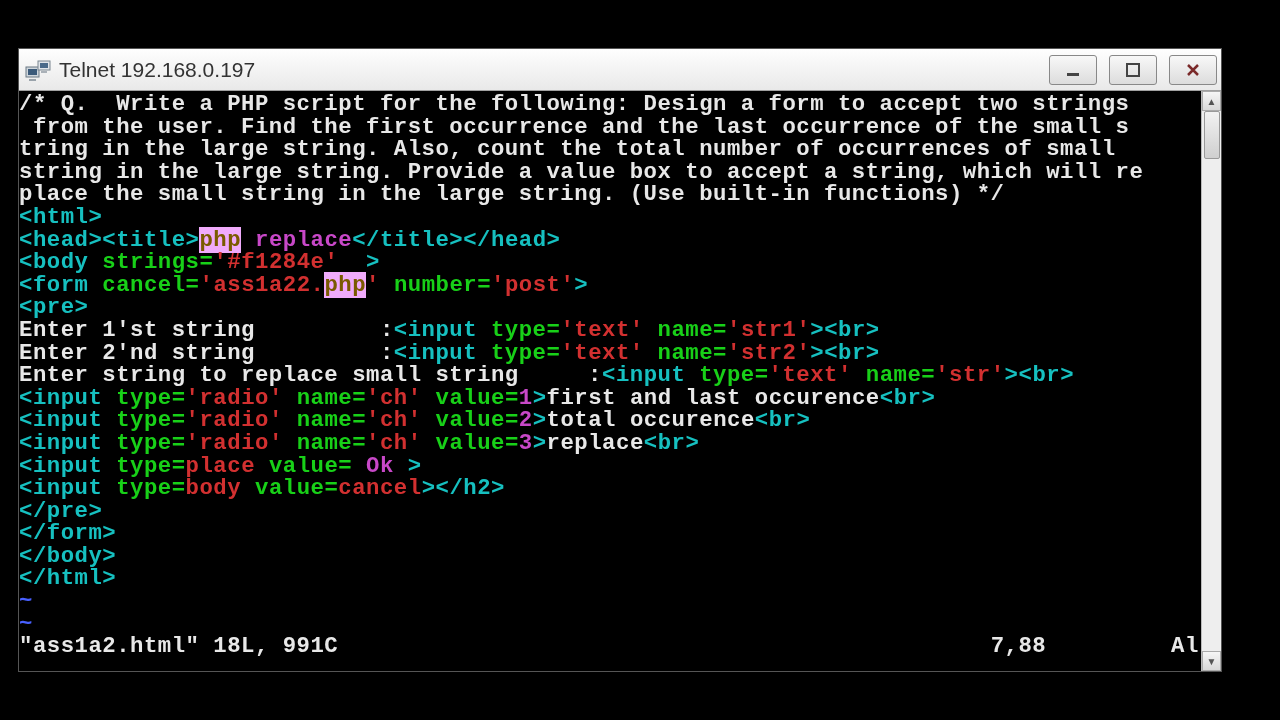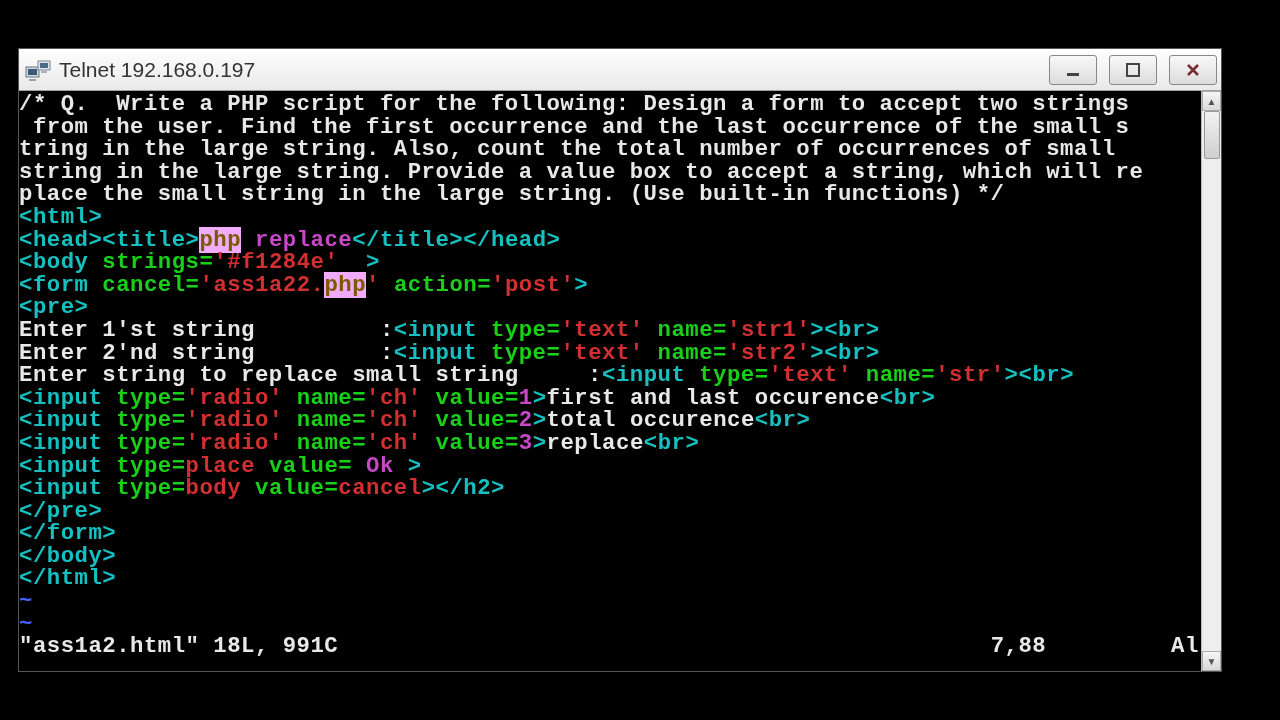--- a/index.html
+++ b/index.html
@@ -135,21 +135,21 @@
 
   <div class="content-wrap">
     <div class="terminal"><span>/* Q.  Write a PHP script for the following: Design a form to accept two strings</span>
 <span> from the user. Find the first occurrence and the last occurrence of the small s</span>
 <span>tring in the large string. Also, count the total number of occurrences of small </span>
 <span>string in the large string. Provide a value box to accept a string, which will re</span>
 <span>place the small string in the large string. (Use built-in functions) */</span>
 <span class="c-tag">&lt;</span><span class="c-tag">html</span><span class="c-tag">&gt;</span>
 <span class="c-tag">&lt;</span><span class="c-tag">head</span><span class="c-tag">&gt;&lt;</span><span class="c-tag">title</span><span class="c-tag">&gt;</span><span class="c-hl">php</span><span class="c-kw"> replace</span><span class="c-tag">&lt;/</span><span class="c-tag">title</span><span class="c-tag">&gt;&lt;/</span><span class="c-tag">head</span><span class="c-tag">&gt;</span>
 <span class="c-tag">&lt;</span><span class="c-tag">body</span> <span class="c-attr">strings</span><span class="c-attr">=</span><span class="c-str">'#f1284e'</span>  <span class="c-tag">&gt;</span>
-<span class="c-tag">&lt;</span><span class="c-tag">form</span> <span class="c-attr">cancel</span><span class="c-attr">=</span><span class="c-str">'ass1a22.</span><span class="c-hl">php</span><span class="c-str">'</span> <span class="c-attr">action</span><span class="c-attr">=</span><span class="c-str">'post'</span><span class="c-tag">&gt;</span>
+<span class="c-tag">&lt;</span><span class="c-tag">form</span> <span class="c-attr">cancel</span><span class="c-attr">=</span><span class="c-str">'ass1a22.</span><span class="c-hl">php</span><span class="c-str">'</span> <span class="c-attr">number</span><span class="c-attr">=</span><span class="c-str">'post'</span><span class="c-tag">&gt;</span>
 <span class="c-tag">&lt;</span><span class="c-tag">pre</span><span class="c-tag">&gt;</span>
 <span>Enter 1'st string         :</span><span class="c-tag">&lt;</span><span class="c-tag">input</span> <span class="c-attr">type</span><span class="c-attr">=</span><span class="c-str">'text'</span> <span class="c-attr">name</span><span class="c-attr">=</span><span class="c-str">'str1'</span><span class="c-tag">&gt;&lt;</span><span class="c-tag">br</span><span class="c-tag">&gt;</span>
 <span>Enter 2'nd string         :</span><span class="c-tag">&lt;</span><span class="c-tag">input</span> <span class="c-attr">type</span><span class="c-attr">=</span><span class="c-str">'text'</span> <span class="c-attr">name</span><span class="c-attr">=</span><span class="c-str">'str2'</span><span class="c-tag">&gt;&lt;</span><span class="c-tag">br</span><span class="c-tag">&gt;</span>
 <span>Enter string to replace small string     :</span><span class="c-tag">&lt;</span><span class="c-tag">input</span> <span class="c-attr">type</span><span class="c-attr">=</span><span class="c-str">'text'</span> <span class="c-attr">name</span><span class="c-attr">=</span><span class="c-str">'str'</span><span class="c-tag">&gt;&lt;</span><span class="c-tag">br</span><span class="c-tag">&gt;</span>
 <span class="c-tag">&lt;</span><span class="c-tag">input</span> <span class="c-attr">type</span><span class="c-attr">=</span><span class="c-str">'radio'</span> <span class="c-attr">name</span><span class="c-attr">=</span><span class="c-str">'ch'</span> <span class="c-attr">value</span><span class="c-attr">=</span><span class="c-num">1</span><span class="c-tag">&gt;</span><span>first and last occurence</span><span class="c-tag">&lt;</span><span class="c-tag">br</span><span class="c-tag">&gt;</span>
 <span class="c-tag">&lt;</span><span class="c-tag">input</span> <span class="c-attr">type</span><span class="c-attr">=</span><span class="c-str">'radio'</span> <span class="c-attr">name</span><span class="c-attr">=</span><span class="c-str">'ch'</span> <span class="c-attr">value</span><span class="c-attr">=</span><span class="c-num">2</span><span class="c-tag">&gt;</span><span>total occurence</span><span class="c-tag">&lt;</span><span class="c-tag">br</span><span class="c-tag">&gt;</span>
 <span class="c-tag">&lt;</span><span class="c-tag">input</span> <span class="c-attr">type</span><span class="c-attr">=</span><span class="c-str">'radio'</span> <span class="c-attr">name</span><span class="c-attr">=</span><span class="c-str">'ch'</span> <span class="c-attr">value</span><span class="c-attr">=</span><span class="c-num">3</span><span class="c-tag">&gt;</span><span>replace</span><span class="c-tag">&lt;</span><span class="c-tag">br</span><span class="c-tag">&gt;</span>
 <span class="c-tag">&lt;</span><span class="c-tag">input</span> <span class="c-attr">type</span><span class="c-attr">=</span><span class="c-str">place</span> <span class="c-attr">value</span><span class="c-attr">= </span><span class="c-num">Ok</span> <span class="c-tag">&gt;</span>
 <span class="c-tag">&lt;</span><span class="c-tag">input</span> <span class="c-attr">type</span><span class="c-attr">=</span><span class="c-str">body</span> <span class="c-attr">value</span><span class="c-attr">=</span><span class="c-str">cancel</span><span class="c-tag">&gt;&lt;/</span><span class="c-tag">h2</span><span class="c-tag">&gt;</span>
 <span class="c-tag">&lt;/</span><span class="c-tag">pre</span><span class="c-tag">&gt;</span>

